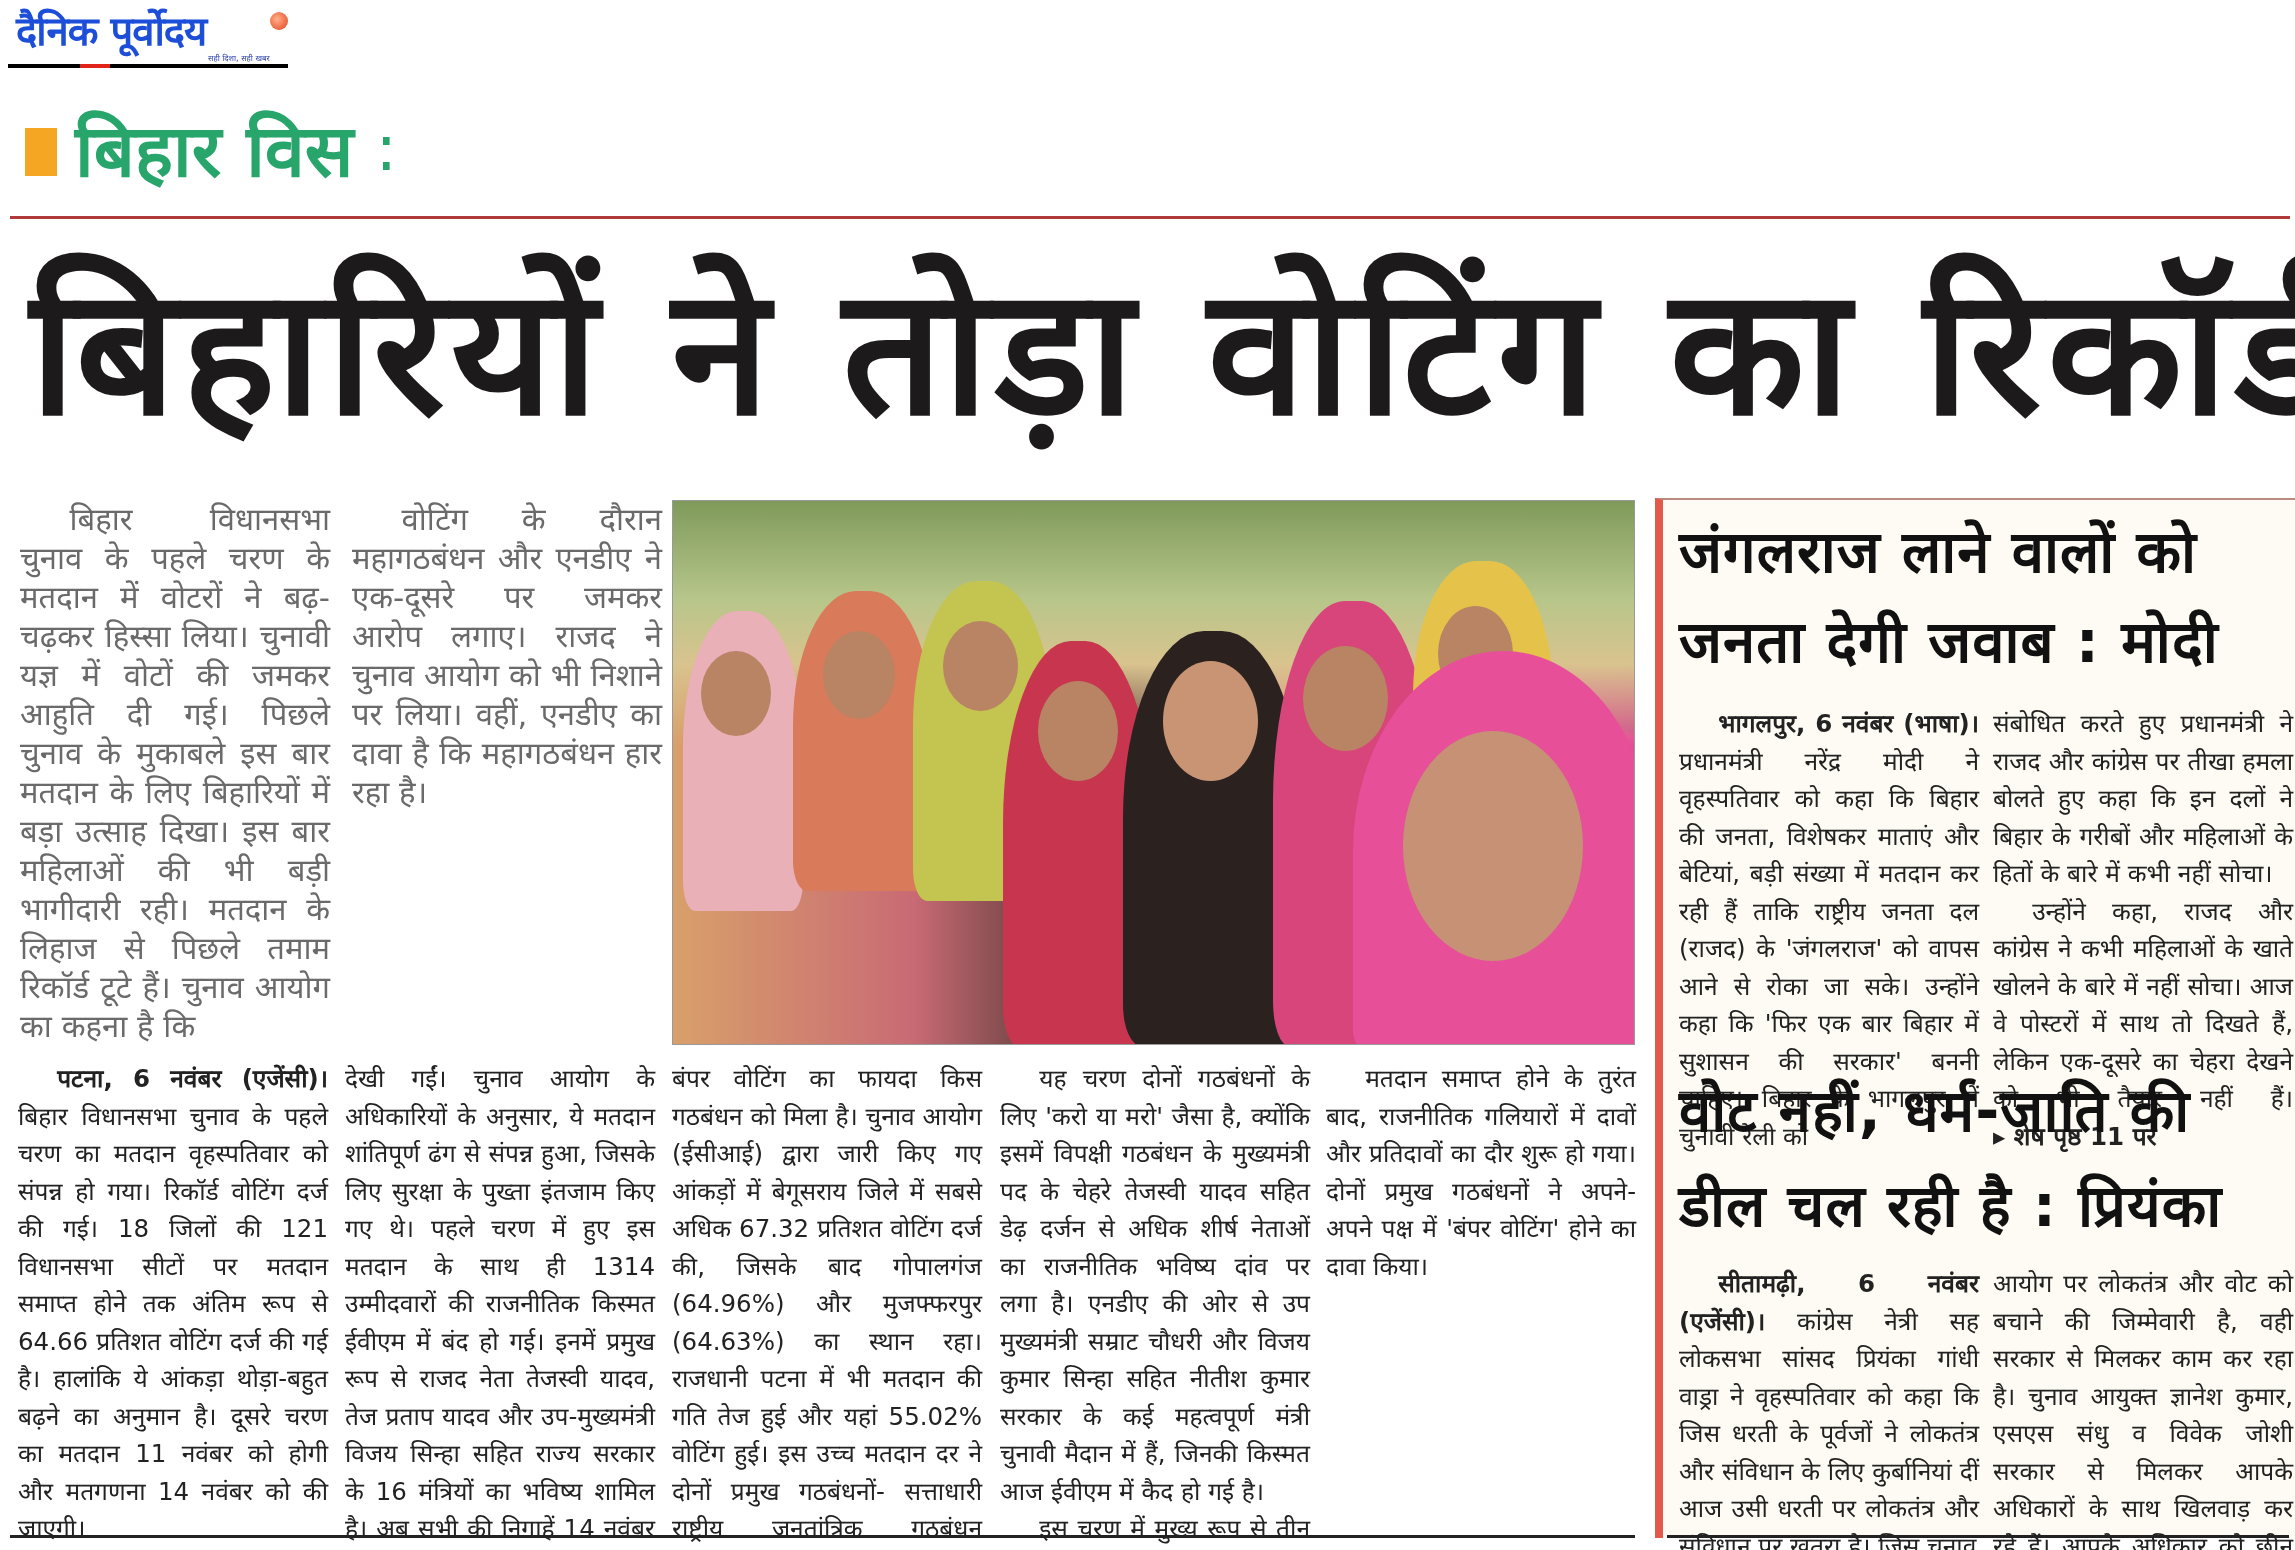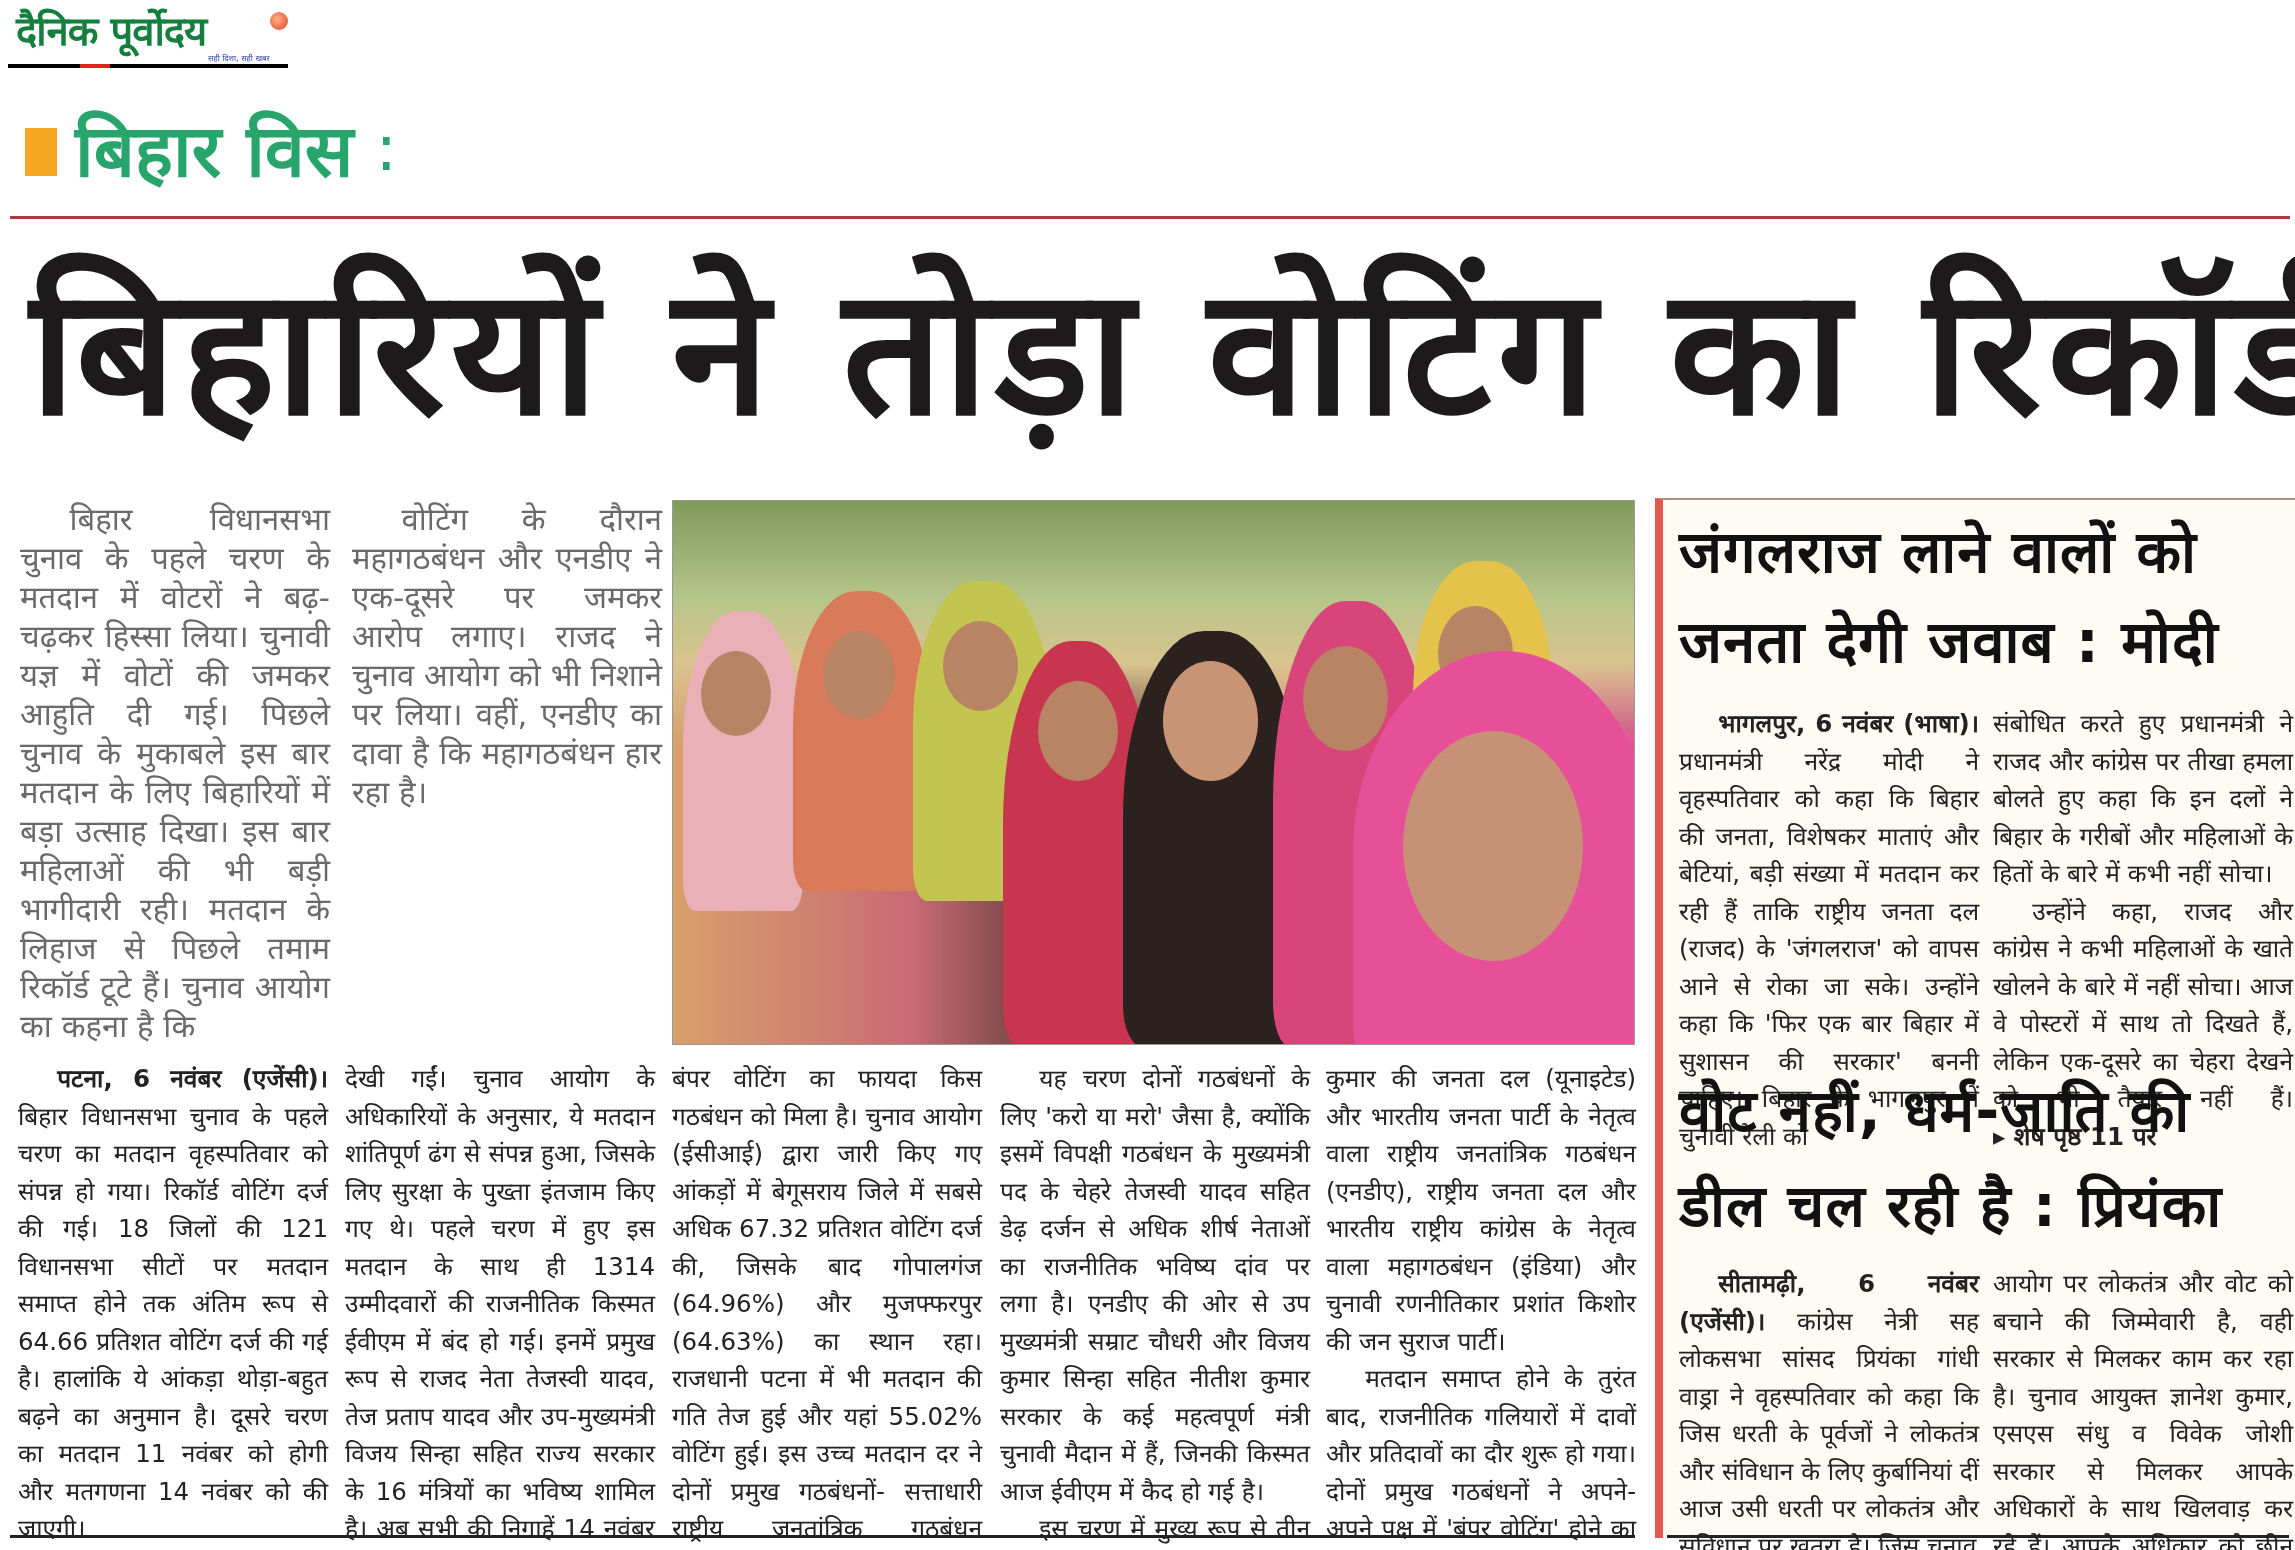--- a/index.html
+++ b/index.html
@@ -1,20 +1,20 @@
 <!DOCTYPE html>
 <html><head>
 <meta charset="utf-8">
 <style>
   * { box-sizing: border-box; margin: 0; padding: 0; }
   html, body { width: 2295px; height: 1550px; background: #ffffff; overflow: hidden; }
   body { position: relative; font-family: "DejaVu Sans", sans-serif; color: #222; }
 
   .masthead { position: absolute; left: 8px; top: 0; width: 280px; height: 70px; }
-  .masthead .logo { position: absolute; left: 8px; top: 2px; font-family: "DejaVu Serif", serif; font-weight: bold; font-size: 40px; color: #15803d; letter-spacing: -1px; white-space: nowrap; }
+  .masthead .logo { position: absolute; left: 8px; top: 2px; font-family: "DejaVu Serif", serif; font-weight: bold; font-size: 40px; color: #1d4ed8; letter-spacing: -1px; white-space: nowrap; }
   .masthead .dot { position: absolute; left: 262px; top: 12px; width: 18px; height: 18px; border-radius: 50%; background: radial-gradient(circle at 40% 40%, #ffb08a, #e2401b); }
   .masthead .tagline { position: absolute; left: 200px; top: 52px; font-size: 8px; color: #2b3fae; white-space: nowrap; }
   .masthead .rule { position: absolute; left: 0; top: 64px; width: 280px; height: 4px; background: #000; }
   .masthead .rule-red { position: absolute; left: 72px; top: 64px; width: 30px; height: 4px; background: #e2231a; }
 
   .kicker { position: absolute; left: 25px; top: 90px; height: 115px; display: flex; align-items: center; white-space: nowrap; }
   .kicker .square { width: 32px; height: 48px; background: #f5a623; margin-right: 18px; margin-top: 8px; }
   .kicker .label { font-family: "DejaVu Sans", sans-serif; font-size: 72px; color: #27a56b; font-weight: bold; }
   .kicker .sep { font-size: 64px; color: #27a56b; margin: 0 22px; }
   .kicker .text { font-family: "DejaVu Sans", sans-serif; font-size: 66px; color: #1a1a1a; letter-spacing: 2px; }
@@ -136,18 +136,17 @@
   <p class="noindent">देखी गईं। चुनाव आयोग के अधिकारियों के अनुसार, ये मतदान शांतिपूर्ण ढंग से संपन्न हुआ, जिसके लिए सुरक्षा के पुख्ता इंतजाम किए गए थे। पहले चरण में हुए इस मतदान के साथ ही 1314 उम्मीदवारों की राजनीतिक किस्मत ईवीएम में बंद हो गई। इनमें प्रमुख रूप से राजद नेता तेजस्वी यादव, तेज प्रताप यादव और उप-मुख्यमंत्री विजय सिन्हा सहित राज्य सरकार के 16 मंत्रियों का भविष्य शामिल है। अब सभी की निगाहें 14 नवंबर को होने वाली मतगणना पर टिकी हैं, जब ये साफ होगा कि इस</p>
 </div>
 <div class="body-col" style="left:672px;">
   <p class="noindent">बंपर वोटिंग का फायदा किस गठबंधन को मिला है। चुनाव आयोग (ईसीआई) द्वारा जारी किए गए आंकड़ों में बेगूसराय जिले में सबसे अधिक 67.32 प्रतिशत वोटिंग दर्ज की, जिसके बाद गोपालगंज (64.96%) और मुजफ्फरपुर (64.63%) का स्थान रहा। राजधानी पटना में भी मतदान की गति तेज हुई और यहां 55.02% वोटिंग हुई। इस उच्च मतदान दर ने दोनों प्रमुख गठबंधनों- सत्ताधारी राष्ट्रीय जनतांत्रिक गठबंधन (एनडीए) और विपक्षी 'इंडी' गठबंधन के लिए जीत के दावों और चिंता दोनों को बढ़ा दिया है।</p>
 </div>
 <div class="body-col" style="left:1000px;">
   <p>यह चरण दोनों गठबंधनों के लिए 'करो या मरो' जैसा है, क्योंकि इसमें विपक्षी गठबंधन के मुख्यमंत्री पद के चेहरे तेजस्वी यादव सहित डेढ़ दर्जन से अधिक शीर्ष नेताओं का राजनीतिक भविष्य दांव पर लगा है। एनडीए की ओर से उप मुख्यमंत्री सम्राट चौधरी और विजय कुमार सिन्हा सहित नीतीश कुमार सरकार के कई महत्वपूर्ण मंत्री चुनावी मैदान में हैं, जिनकी किस्मत आज ईवीएम में कैद हो गई है।</p>
   <p>इस चरण में मुख्य रूप से तीन पक्षों के बीच त्रिकोणीय मुकाबला देखने को मिला- मुख्यमंत्री नीतीश</p>
 </div>
 <div class="body-col" style="left:1326px;">
-  <p class="noindent">कुमार की जनता दल (यूनाइटेड) और भारतीय जनता पार्टी के नेतृत्व वाला राष्ट्रीय जनतांत्रिक गठबंधन (एनडीए), राष्ट्रीय जनता दल और भारतीय राष्ट्रीय कांग्रेस के नेतृत्व वाला महागठबंधन (इंडिया) और चुनावी रणनीतिकार प्रशांत किशोर की जन सुराज पार्टी।</p>
   <p>मतदान समाप्त होने के तुरंत बाद, राजनीतिक गलियारों में दावों और प्रतिदावों का दौर शुरू हो गया। दोनों प्रमुख गठबंधनों ने अपने-अपने पक्ष में 'बंपर वोटिंग' होने का दावा किया।</p>
 
 </div>
 
 <div class="bottom-rule"></div>
 
 </body></html>

